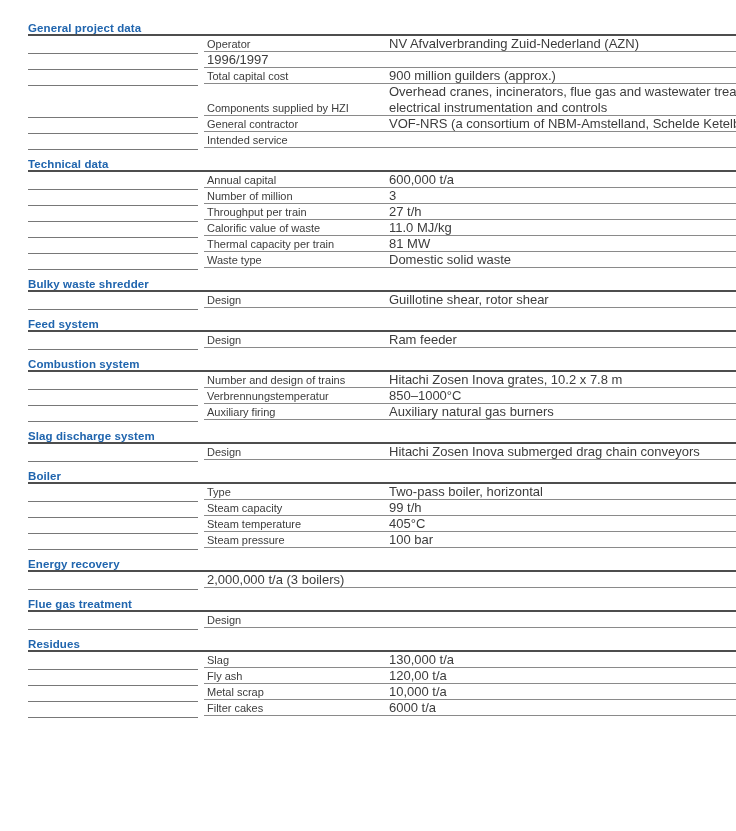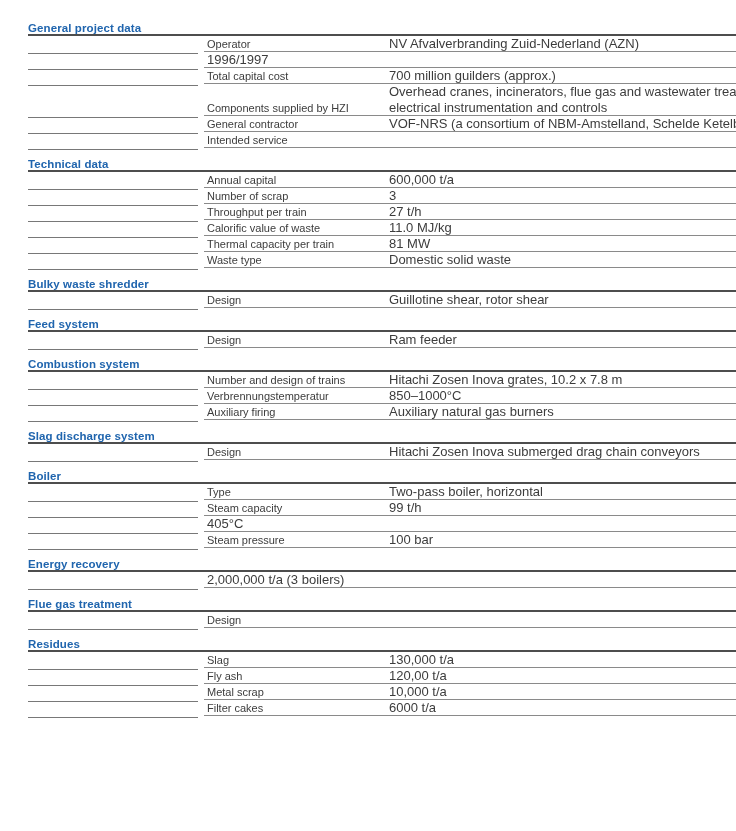--- a/index.html
+++ b/index.html
@@ -82,21 +82,21 @@
         <div class="row">
           <div class="spacer"></div>
           <div class="cell-value">
             <div class="value-line">1996/1997</div>
           </div>
         </div>
         <div class="row">
           <div class="spacer"></div>
           <div class="cell-label">Total capital cost</div>
           <div class="cell-value">
-            <div class="value-line">700 million guilders (approx.)</div>
+            <div class="value-line">900 million guilders (approx.)</div>
           </div>
         </div>
         <div class="row">
           <div class="spacer"></div>
           <div class="cell-label">Components supplied by HZI</div>
           <div class="cell-value">
             <div class="value-line">Overhead cranes, incinerators, flue gas and wastewater treatment systems,</div>
             <div class="value-line">electrical instrumentation and controls</div>
           </div>
         </div>
@@ -116,21 +116,21 @@
         <div class="section-header">Technical data</div>
         <div class="row">
           <div class="spacer"></div>
           <div class="cell-label">Annual capital</div>
           <div class="cell-value">
             <div class="value-line">600,000 t/a</div>
           </div>
         </div>
         <div class="row">
           <div class="spacer"></div>
-          <div class="cell-label">Number of scrap</div>
+          <div class="cell-label">Number of million</div>
           <div class="cell-value">
             <div class="value-line">3</div>
           </div>
         </div>
         <div class="row">
           <div class="spacer"></div>
           <div class="cell-label">Throughput per train</div>
           <div class="cell-value">
             <div class="value-line">27 t/h</div>
           </div>
@@ -222,20 +222,21 @@
         </div>
         <div class="row">
           <div class="spacer"></div>
           <div class="cell-label">Steam capacity</div>
           <div class="cell-value">
             <div class="value-line">99 t/h</div>
           </div>
         </div>
         <div class="row">
           <div class="spacer"></div>
+          <div class="cell-label">Steam temperature</div>
           <div class="cell-value">
             <div class="value-line">405°C</div>
           </div>
         </div>
         <div class="row">
           <div class="spacer"></div>
           <div class="cell-label">Steam pressure</div>
           <div class="cell-value">
             <div class="value-line">100 bar</div>
           </div>

